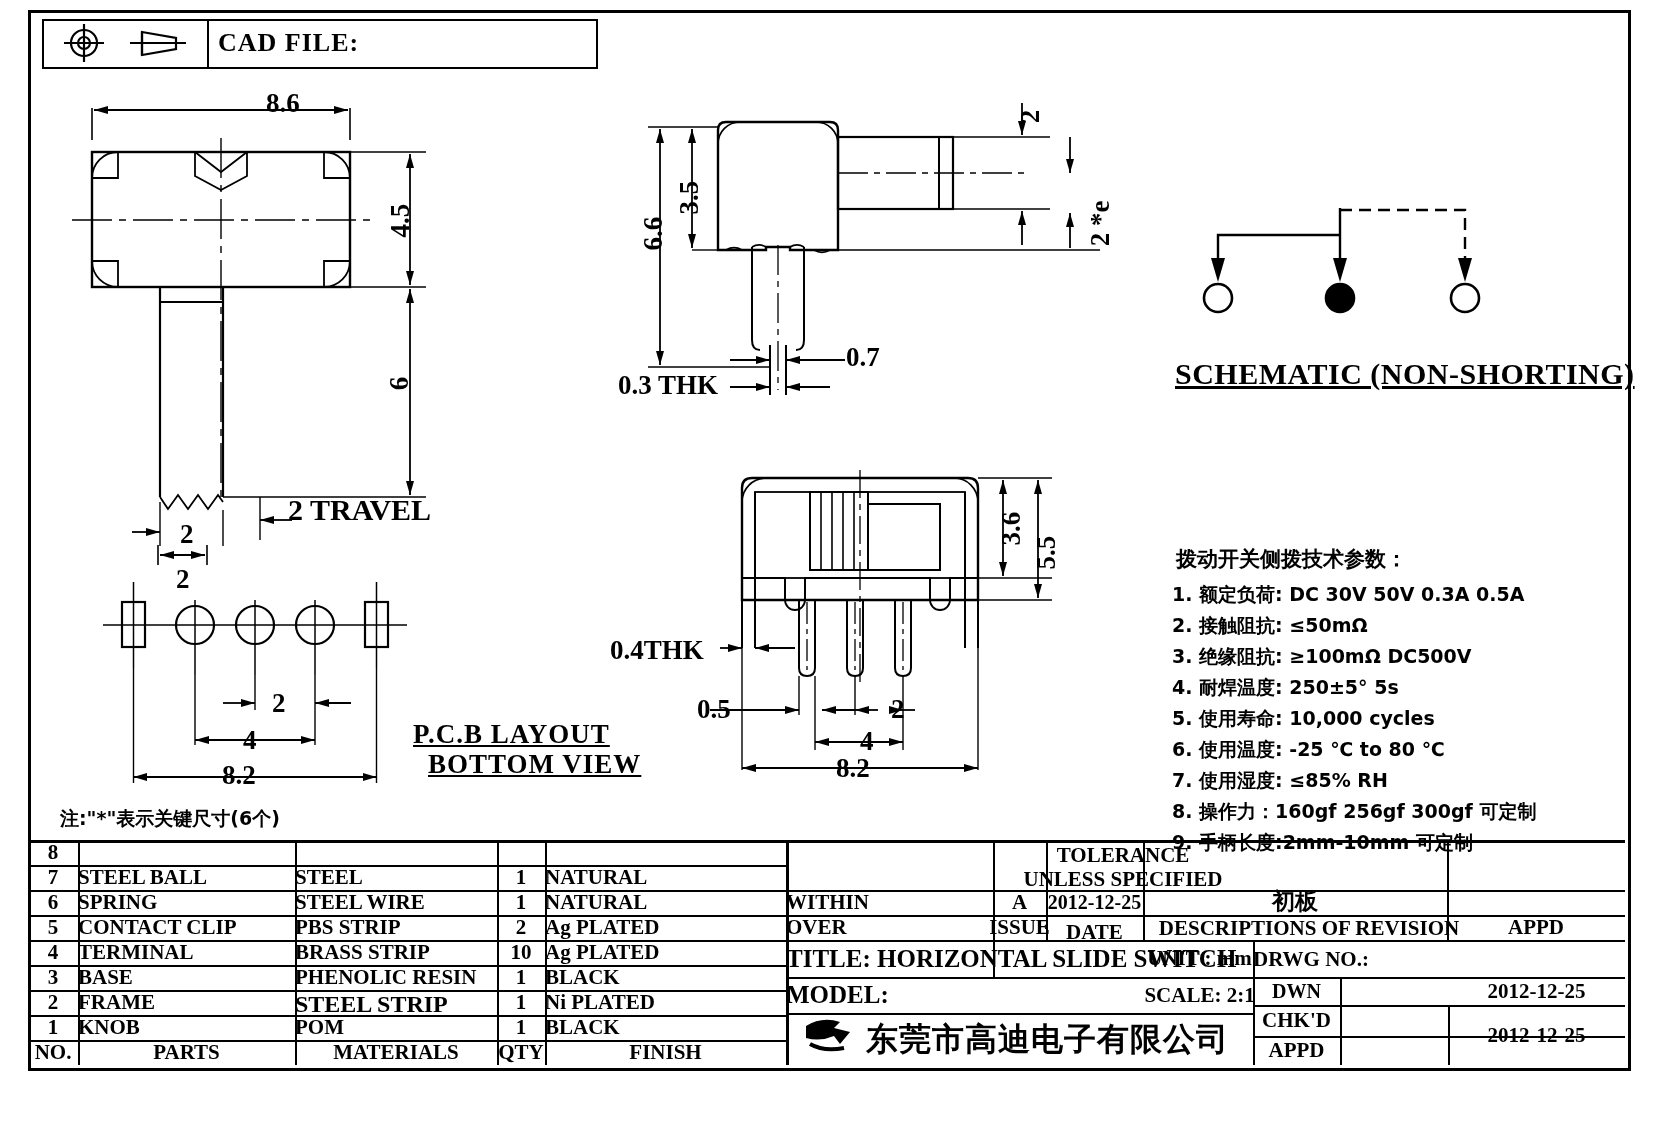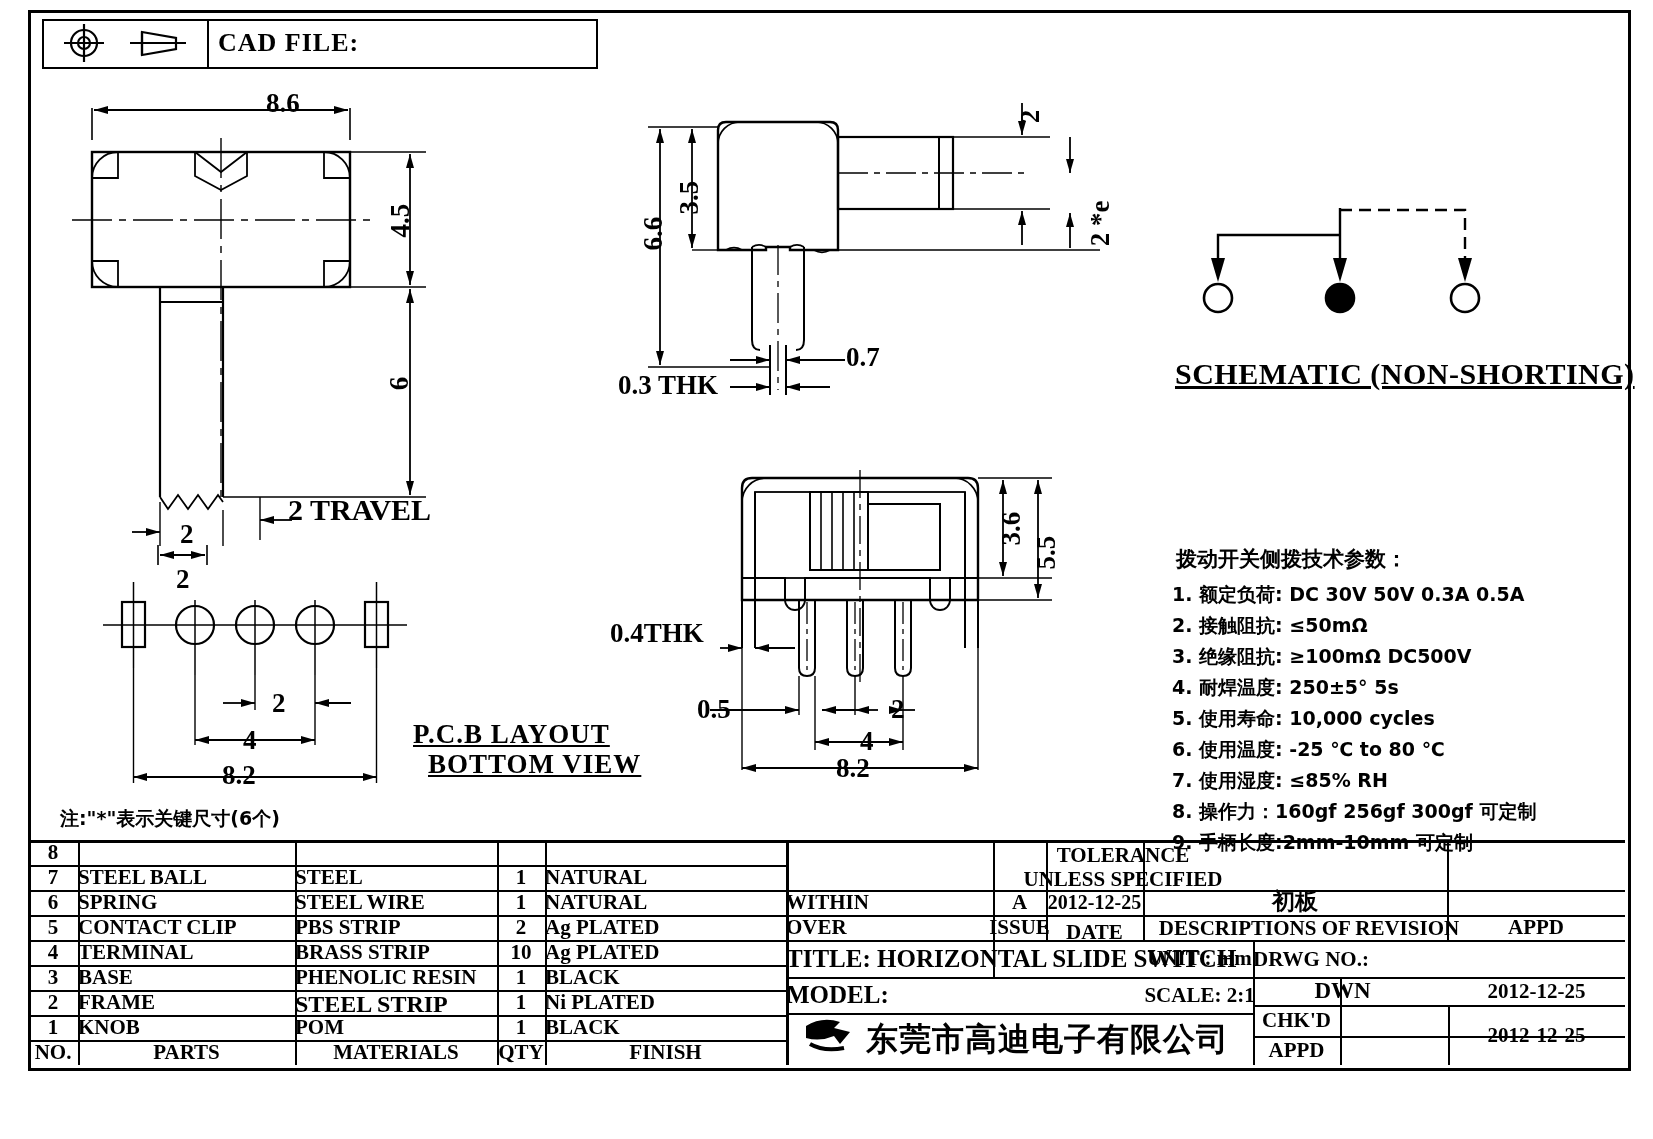--- a/index.html
+++ b/index.html
@@ -300,21 +300,21 @@
     <line x1="115" y1="272" x2="203" y2="272" stroke="#000" stroke-width="1.8"></line>
     <path d="M115 272 L129 268 L129 276 Z" fill="#000"></path>
     <path d="M203 272 L189 268 L189 276 Z" fill="#000"></path>
 
     <line x1="42" y1="298" x2="278" y2="298" stroke="#000" stroke-width="1.8"></line>
     <path d="M42 298 L56 294 L56 302 Z" fill="#000"></path>
     <path d="M278 298 L264 294 L264 302 Z" fill="#000"></path>
   </svg>
   <div class="txt dim rot" style="left:995px;top:513px;">3.6</div>
   <div class="txt dim rot" style="left:1030px;top:537px;">5.5</div>
-  <div class="txt dim" style="left:610px;top:618px;text-align:center;">0.4THK</div>
+  <div class="txt dim" style="left:610px;top:635px;text-align:center;">0.4THK</div>
   <div class="txt dim" style="left:697px;top:694px;">0.5</div>
   <div class="txt dim" style="left:891px;top:694px;">2</div>
   <div class="txt dim" style="left:860px;top:726px;">4</div>
   <div class="txt dim" style="left:836px;top:753px;">8.2</div>
 
   <div class="txt cn" style="left:1176px;top:545px;font-size:21px;">拨动开关侧拨技术参数：</div>
   <div class="txt cn" style="left:1172px;top:582px;font-size:19px;">1. 额定负荷: DC 30V    50V    0.3A   0.5A</div>
   <div class="txt cn" style="left:1172px;top:613px;font-size:19px;">2. 接触阻抗:  ≤50mΩ</div>
   <div class="txt cn" style="left:1172px;top:644px;font-size:19px;">3. 绝缘阻抗:  ≥100mΩ   DC500V</div>
   <div class="txt cn" style="left:1172px;top:675px;font-size:19px;">4. 耐焊温度: 250±5°  5s</div>
@@ -418,21 +418,21 @@
   <div class="tblcell c" style="left:1046px;top:915px;width:97px;height:35px;font-size:21px;">DATE</div>
   <div class="tblcell c cn" style="left:1143px;top:888px;width:304px;height:27px;font-size:23px;">初板</div>
   <div class="tblcell c" style="left:1143px;top:916px;width:332px;height:25px;font-size:21px;">DESCRIPTIONS  OF  REVISION</div>
   <div class="tblcell c" style="left:1447px;top:915px;width:178px;height:25px;font-size:21px;">APPD</div>
 
   <div class="tblcell l" style="left:786px;top:940px;width:360px;height:37px;font-size:25px;">TITLE: HORIZONTAL  SLIDE  SWITCH</div>
   <div class="tblcell l" style="left:786px;top:977px;width:360px;height:36px;font-size:25px;">MODEL:</div>
   <div class="tblcell c" style="left:1146px;top:940px;width:107px;height:37px;font-size:21px;">UNIT : mm</div>
   <div class="tblcell c" style="left:1146px;top:977px;width:107px;height:36px;font-size:21px;">SCALE: 2:1</div>
   <div class="tblcell l" style="left:1253px;top:942px;width:200px;height:35px;font-size:21px;">DRWG NO.:</div>
-  <div class="tblcell c" style="left:1253px;top:977px;width:87px;height:28px;font-size:23px;padding-left:46px;">DWN</div>
+  <div class="tblcell c" style="left:1253px;top:977px;width:87px;height:28px;font-size:20px;">DWN</div>
   <div class="tblcell c" style="left:1448px;top:977px;width:177px;height:28px;font-size:21px;">2012-12-25</div>
   <div class="tblcell c" style="left:1253px;top:1005px;width:87px;height:31px;font-size:21px;">CHK'D</div>
   <div class="tblcell c" style="left:1253px;top:1036px;width:87px;height:29px;font-size:21px;">APPD</div>
   <div class="tblcell c" style="left:1448px;top:1020px;width:177px;height:30px;font-size:21px;">2012-12-25</div>
 
   <svg style="left:800px;top:1014px;width:56px;height:46px;" viewBox="0 0 56 46">
     <path d="M6 12 Q22 2 40 8 L34 14 L50 18 L40 30 L34 22 Q20 28 6 24 Z" fill="#000"></path>
     <path d="M10 30 Q24 38 44 34" fill="none" stroke="#000" stroke-width="4"></path>
   </svg>
   <div class="txt cn" style="left:866px;top:1018px;font-size:32px;letter-spacing:1px;">东莞市高迪电子有限公司</div>

